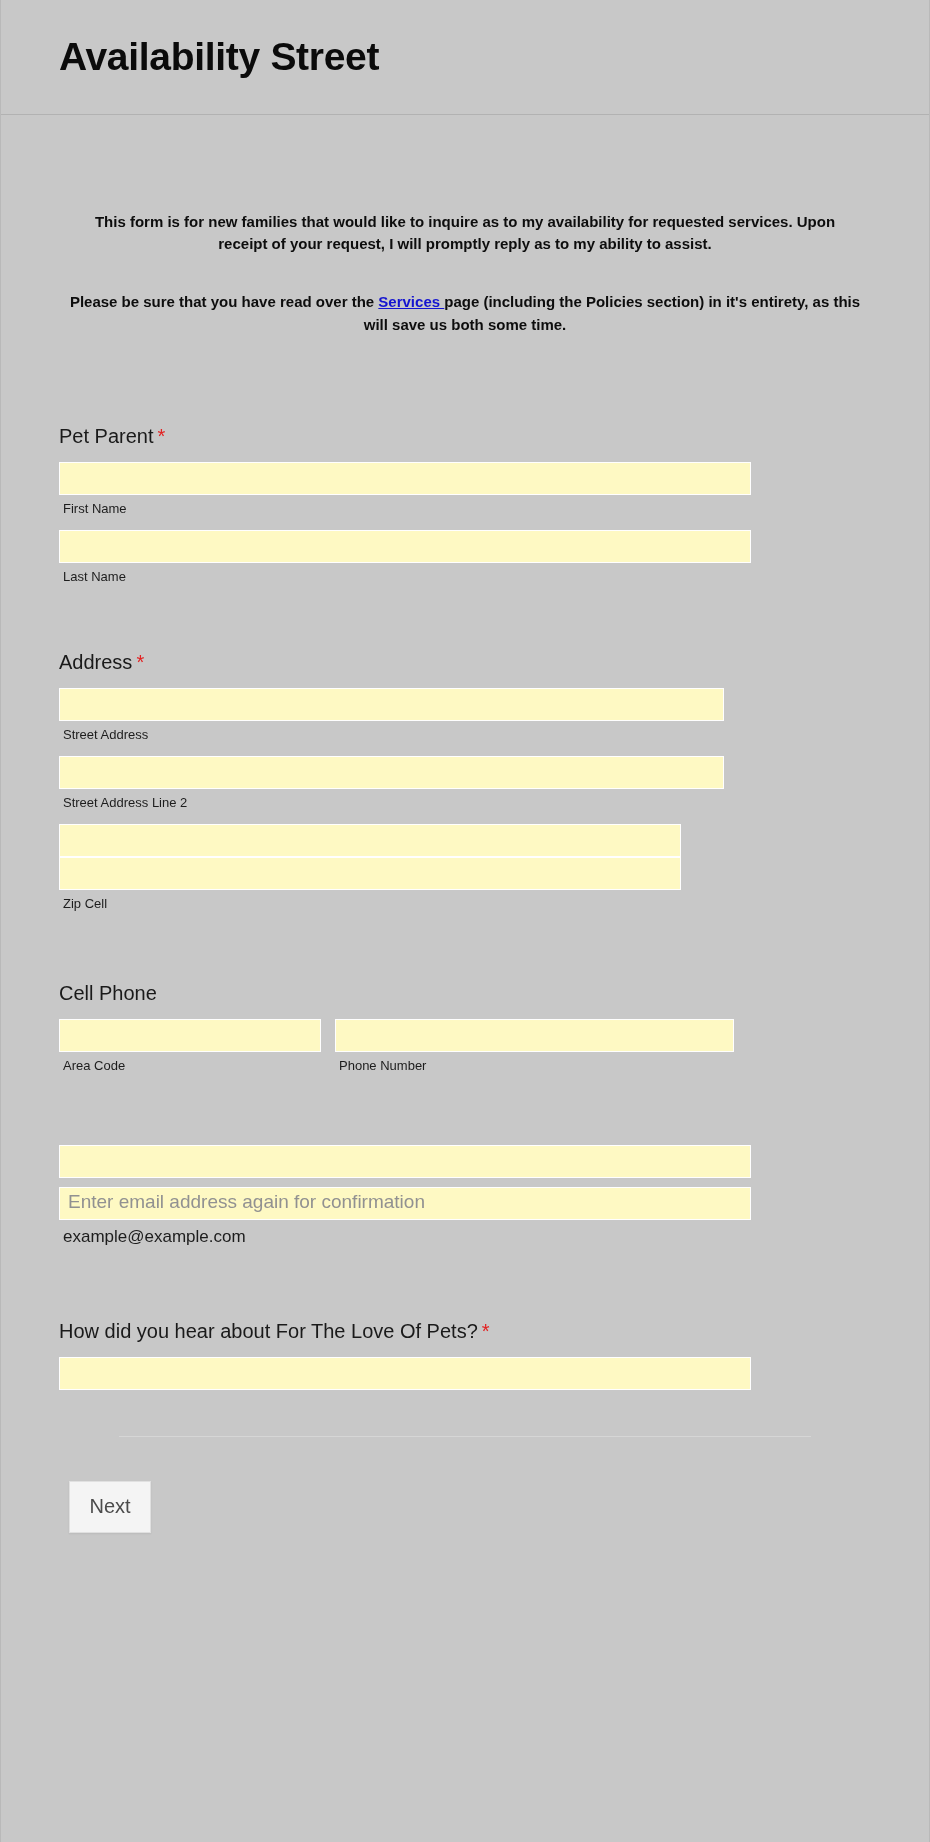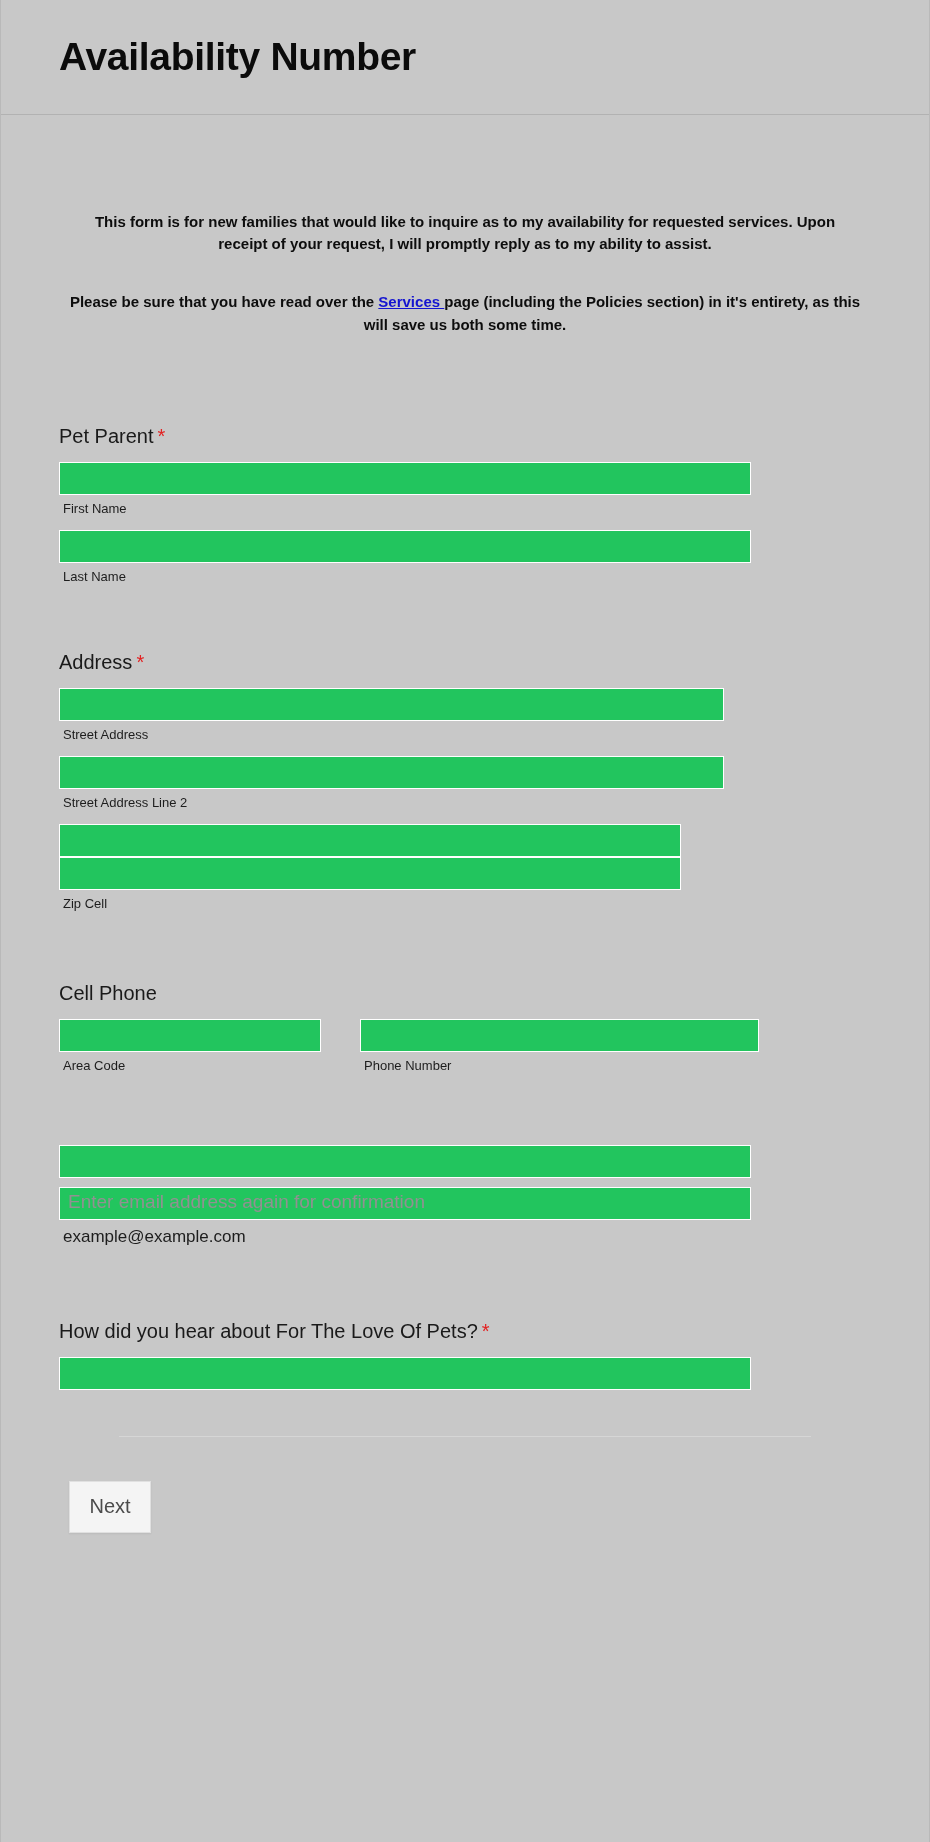--- a/index.html
+++ b/index.html
@@ -88,21 +88,21 @@
   }
   .req {
     color: #e32020;
     font-size: 20px;
     margin-left: 4px;
   }
 
   .txt {
     display: block;
     height: 33px;
-    background: #22c55e;
+    background: #fef9c3;
     border: 1px solid #ffffff;
     border-radius: 0;
     outline: none;
     font-family: "Liberation Sans", sans-serif;
     font-size: 17px;
     color: #1a1a1a;
     padding: 0 8px;
     width: 100%;
   }
   .txt::placeholder {
@@ -118,21 +118,21 @@
     padding-left: 4px;
   }
   .sub-label.last { margin-bottom: 0; }
 
   .w-full   { width: 692px; }
   .w-street { width: 665px; }
   .w-city   { width: 622px; }
 
   .row-inline {
     display: flex;
-    gap: 39px;
+    gap: 14px;
   }
   .col-area  { width: 262px; }
   .col-phone { width: 399px; }
 
   .help-text {
     display: block;
     font-size: 17px;
     color: #1d1d1d;
     margin-top: 7px;
     padding-left: 4px;
@@ -163,21 +163,21 @@
     cursor: pointer;
     box-shadow: 0 1px 2px rgba(0,0,0,0.07);
   }
 </style>
 </head>
 <body>
 
 <div class="page">
 
   <div class="form-header">
-    <h1 class="form-title">Availability Number</h1>
+    <h1 class="form-title">Availability Street</h1>
   </div>
 
   <div class="form-body">
 
     <div class="intro">
       <p>This form is for new families that would like to inquire as to my availability for requested services.  Upon receipt of your request, I will promptly reply as to my ability to assist.</p>
       <p class="second"><span>Please be sure that you have read over the </span><a href="#">Services </a><span>page (including the Policies section) in it's entirety, as this will save us both some time.</span></p>
     </div>
 
     <div class="field-block block-pet-parent">

